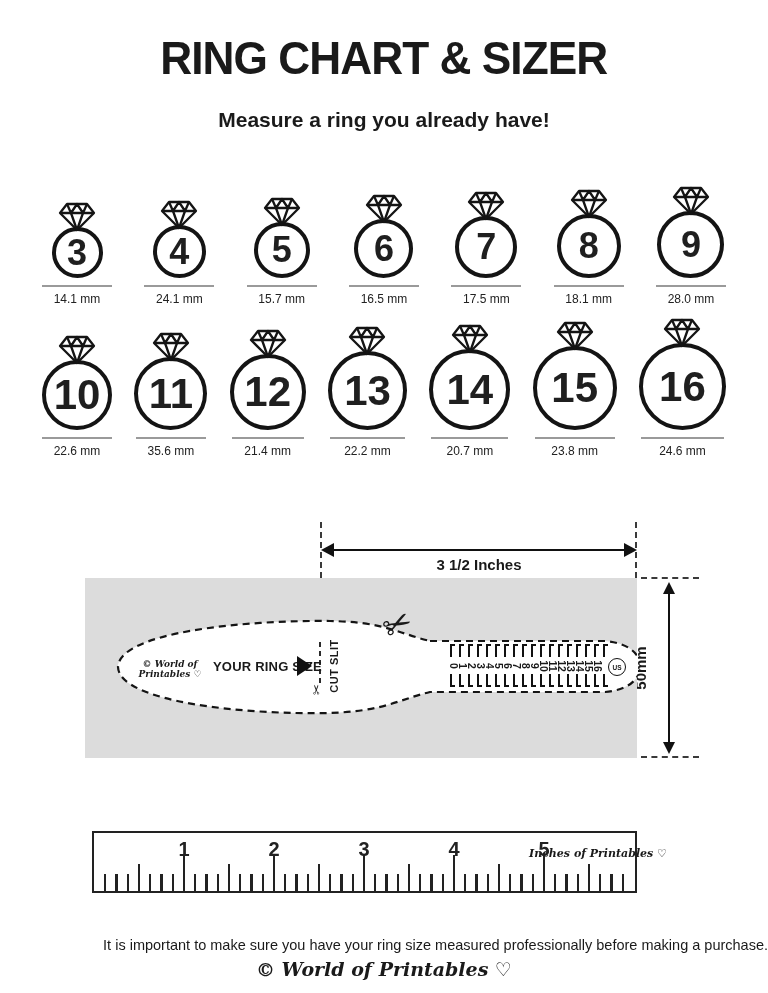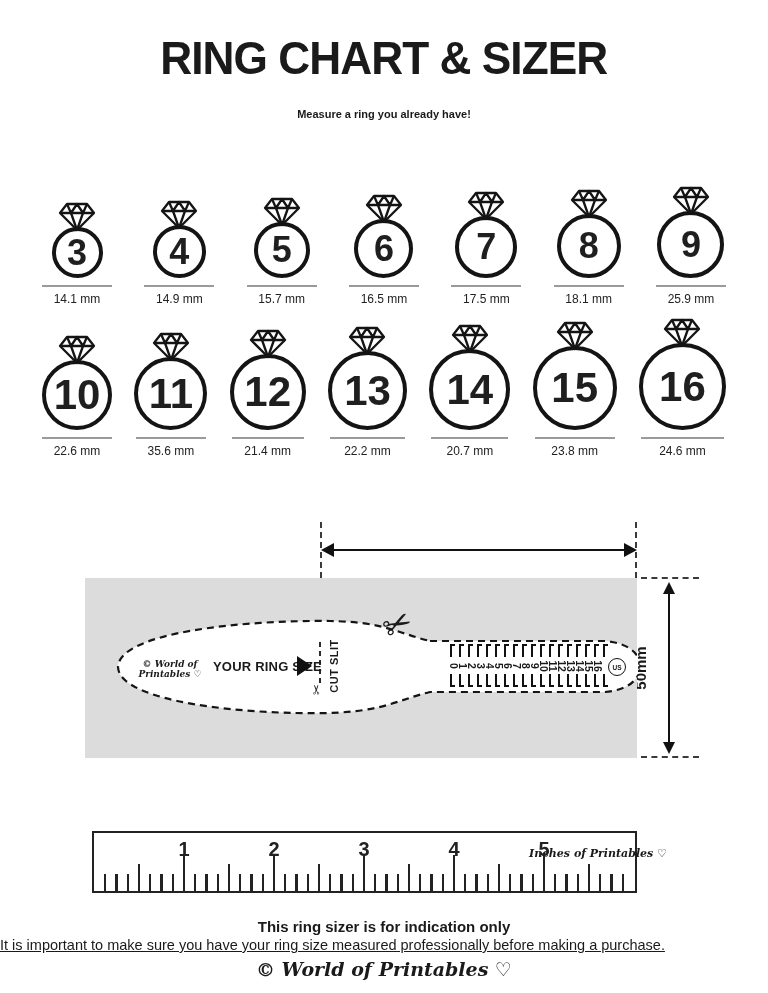--- a/index.html
+++ b/index.html
@@ -4,21 +4,21 @@
 <style>
   html,body{margin:0;padding:0;background:#fff;}
   #page{position:relative;width:768px;height:993px;background:#fff;overflow:hidden;
         font-family:"Liberation Sans",sans-serif;color:#1a1a1a;}
 
   
   .title{position:absolute;top:30px;left:0;width:768px;text-align:center;
          font-size:47px;font-weight:bold;letter-spacing:-1px;}
   .title span{display:inline-block;transform:scaleX(.94);}
   .intro-head{position:absolute;top:108px;left:0;width:768px;text-align:center;
-              font-size:11px;font-weight:bold;}
+              font-size:21px;font-weight:bold;}
   .intro-line{position:absolute;top:128px;left:0;width:768px;text-align:center;font-size:15px;}
 
   
   .ring-row{position:absolute;left:42px;width:684px;display:flex;
             justify-content:space-between;align-items:flex-end;}
   #row0{top:178px;height:128px;}
   #row1{top:316px;height:142px;}
   .ring-cell{display:flex;flex-direction:column;align-items:center;justify-content:flex-end;}
   .gem{margin-bottom:-5px;z-index:2;}
   .ring-circle{box-sizing:border-box;border:4px solid #141414;border-radius:50%;
@@ -66,21 +66,21 @@
   
   .ruler{position:absolute;left:92px;top:831px;width:545px;height:62px;
          border:2.5px solid #222;box-sizing:border-box;background:#fff;}
   .ruler .tick{position:absolute;bottom:0;width:2.4px;background:#222;}
   .ruler .rnum{position:absolute;top:5px;transform:translateX(-50%);font-size:20px;font-weight:bold;color:#222;}
   .ruler .rbrand{position:absolute;top:14px;left:504px;transform:translateX(-50%);
                  font-size:11px;white-space:nowrap;}
 
   
   .footer-head{position:absolute;top:918px;left:0;width:768px;text-align:center;font-size:15px;font-weight:bold;}
-  .footer-line{position:absolute;top:937px;left:0;width:768px;text-align:left;font-size:14.5px;text-decoration:underline;}
+  .footer-line{position:absolute;top:937px;left:0;width:768px;text-align:right;font-size:14.5px;}
   .footer-brand{position:absolute;top:958px;left:0;width:768px;text-align:center;font-size:19px;}
 </style>
 </head>
 <body>
 
 <div id="page">
 
   <div class="title"><span>RING CHART &amp; SIZER</span></div>
   <div class="intro-head">Measure a ring you already have!</div>
 
@@ -106,21 +106,21 @@
             <polygon points="9,3 29,3 36,12 19,29 2,12"></polygon>
             <polyline fill="none" points="2,12 36,12"></polyline>
             <polyline fill="none" points="9,3 13,12 19,3 25,12 29,3"></polyline>
             <polyline fill="none" points="13,12 19,29 25,12"></polyline>
           </g>
         </svg>
         <div class="ring-circle" style="width:53px;height:53px;">
           <span class="ring-num" style="font-size:36px;">4</span>
         </div>
         <div class="ring-underline" style="width:70px;"></div>
-        <div class="ring-mm">14.9 mm</div>
+        <div class="ring-mm">24.1 mm</div>
       </div>
       <div class="ring-cell">
         <svg class="gem" width="38" height="31" viewBox="0 0 38 31">
           <g fill="#fff" stroke="#141414" stroke-width="2.3" stroke-linejoin="round">
             <polygon points="9,3 29,3 36,12 19,29 2,12"></polygon>
             <polyline fill="none" points="2,12 36,12"></polyline>
             <polyline fill="none" points="9,3 13,12 19,3 25,12 29,3"></polyline>
             <polyline fill="none" points="13,12 19,29 25,12"></polyline>
           </g>
         </svg>
@@ -181,21 +181,21 @@
             <polygon points="9,3 29,3 36,12 19,29 2,12"></polygon>
             <polyline fill="none" points="2,12 36,12"></polyline>
             <polyline fill="none" points="9,3 13,12 19,3 25,12 29,3"></polyline>
             <polyline fill="none" points="13,12 19,29 25,12"></polyline>
           </g>
         </svg>
         <div class="ring-circle" style="width:67px;height:67px;">
           <span class="ring-num" style="font-size:36px;">9</span>
         </div>
         <div class="ring-underline" style="width:70px;"></div>
-        <div class="ring-mm">25.9 mm</div>
+        <div class="ring-mm">28.0 mm</div>
       </div>
     </div>
   <div id="row1" class="ring-row">
       <div class="ring-cell">
         <svg class="gem" width="38" height="31" viewBox="0 0 38 31">
           <g fill="#fff" stroke="#141414" stroke-width="2.3" stroke-linejoin="round">
             <polygon points="9,3 29,3 36,12 19,29 2,12"></polygon>
             <polyline fill="none" points="2,12 36,12"></polyline>
             <polyline fill="none" points="9,3 13,12 19,3 25,12 29,3"></polyline>
             <polyline fill="none" points="13,12 19,29 25,12"></polyline>
@@ -297,20 +297,21 @@
         <div class="ring-underline" style="width:83px;"></div>
         <div class="ring-mm">24.6 mm</div>
       </div>
     </div>
 
   <div class="dashv" style="left:320px;top:522px;height:56px;"></div>
   <div class="dashv" style="left:635px;top:522px;height:56px;"></div>
   <div class="mline-h"></div>
   <div class="arr arr-left"></div>
   <div class="arr arr-right"></div>
+  <div class="inches-label">3 1/2 Inches</div>
 
   <div class="dashh" style="left:641px;top:577px;width:58px;"></div>
   <div class="dashh" style="left:641px;top:756px;width:58px;"></div>
   <div class="mline-v"></div>
   <div class="arr arr-up"></div>
   <div class="arr arr-down"></div>
   <div class="mm-label">50mm</div>
 
   <div class="graybox">
     <svg width="552" height="180" viewBox="0 0 552 180" style="position:absolute;left:0;top:0;">
@@ -433,17 +434,16 @@
       <div class="tick" style="left: 505.05px; height: 17px;"></div>
       <div class="tick" style="left: 516.3px; height: 17px;"></div>
       <div class="tick" style="left: 527.55px; height: 17px;"></div>
       <span class="rnum" style="left: 90px;">1</span>
       <span class="rnum" style="left: 180px;">2</span>
       <span class="rnum" style="left: 270px;">3</span>
       <span class="rnum" style="left: 360px;">4</span>
       <span class="rnum" style="left: 450px;">5</span>
     </div>
 
-  <div class="footer-head">This ring sizer is for indication only</div>
   <div class="footer-line">It is important to make sure you have your ring size measured professionally before making a purchase.</div>
   <div class="footer-brand brand-script">© World of Printables ♡</div>
 
 </div>
 
 </body></html>

